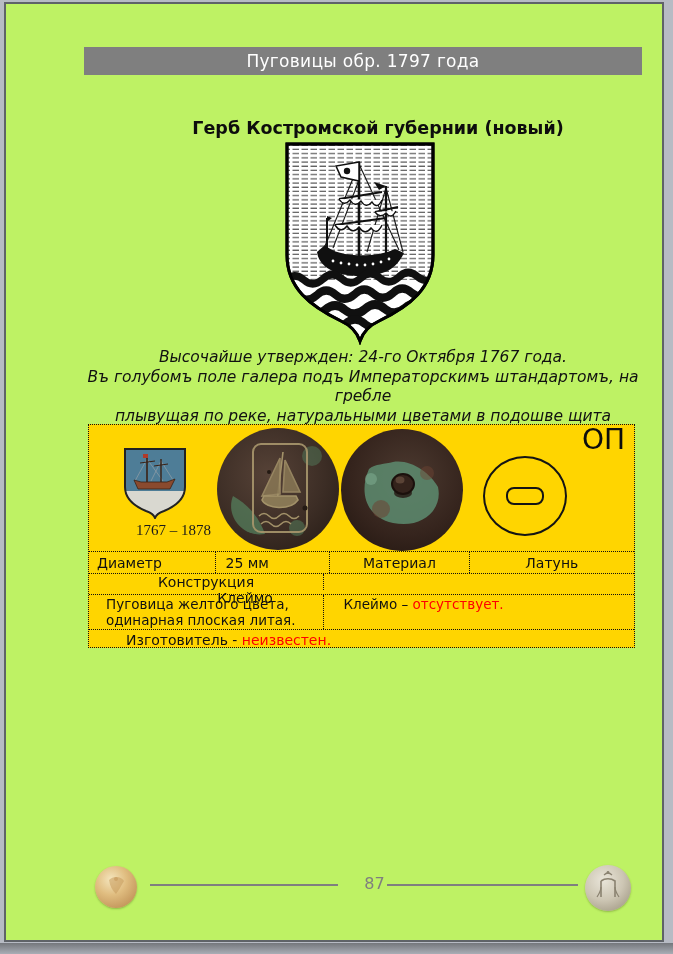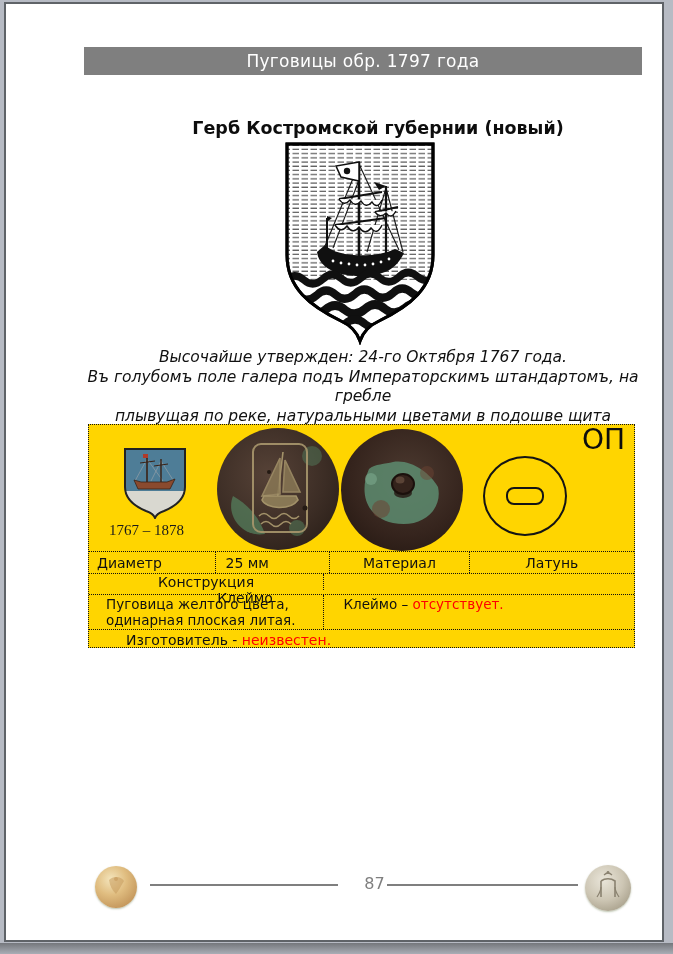--- a/index.html
+++ b/index.html
@@ -1,19 +1,19 @@
 <!DOCTYPE html>
 <html><head>
 <meta charset="utf-8">
 <style>
   html,body{margin:0;padding:0;width:673px;height:954px;overflow:hidden;}
   body{background:#b7bbc4;font-family:"DejaVu Sans",sans-serif;position:relative;}
 
   .page{position:absolute;left:4px;top:2px;width:660px;height:940px;
-        background:#ffffff;border:2px solid #5f6368;box-sizing:border-box;}
+        background:#bef264;border:2px solid #5f6368;box-sizing:border-box;}
   .bottom-strip{position:absolute;left:0;bottom:0;width:673px;height:11px;
         background:linear-gradient(#74777c,#a9adb5);}
 
   
   .header-bar{position:absolute;left:78px;top:43px;width:558px;height:28px;
         background:#7f7f7f;color:#ffffff;display:flex;align-items:center;justify-content:center;
         font-size:17px;letter-spacing:.3px;}
 
   .page-title{position:absolute;left:78px;top:99px;width:558px;text-align:center;
         font-size:17.5px;font-weight:bold;color:#0d0d0d;margin:15px;}
@@ -37,21 +37,21 @@
   .tcell.center{justify-content:center;}
   .r1{height:22px;} .r2{height:21px;flex-direction:column;} .r3{height:35px;} .r4{height:20px;padding-left:29px;}
   .r3 .tcell{align-items:flex-start;padding-top:2px;font-size:13.5px;line-height:15.5px;margin-left:9px;}
   .pl8{padding-left:8px;} .pl10{padding-left:10px;}
   .w1{width:127px;} .w2{width:115px;} .w3{width:140px;} .w4{width:165px;text-align:right;}
   .wa{width:235px;} .wb{width:312px;}
   .red{color:#ff0000;}
 
   
   .crest-small{position:absolute;left:34px;top:22px;width:64px;height:72px;}
-  .crest-years{position:absolute;left:20px;top:97px;width:112px;text-align:left;
+  .crest-years{position:absolute;left:10px;top:97px;width:112px;text-align:right;
         font-family:"Liberation Serif",serif;font-size:15px;color:#1a1a1a;}
   .btn-photo{position:absolute;width:122px;height:122px;border-radius:50%;overflow:hidden;}
   .btn-photo.front{left:128px;top:3px;
         background:radial-gradient(circle at 42% 38%,#564237 0%,#3c2d25 55%,#231913 100%);}
   .btn-photo.back{left:252px;top:4px;
         background:radial-gradient(circle at 55% 40%,#4c3a30 0%,#35241d 58%,#1f140e 100%);}
   .line-drawing{position:absolute;left:394px;top:31px;width:84px;height:80px;
         border:2px solid #141414;border-radius:50%;box-sizing:border-box;
         display:flex;align-items:center;justify-content:center;}
   .slot{width:34px;height:14px;border:2px solid #141414;border-radius:8px;}

